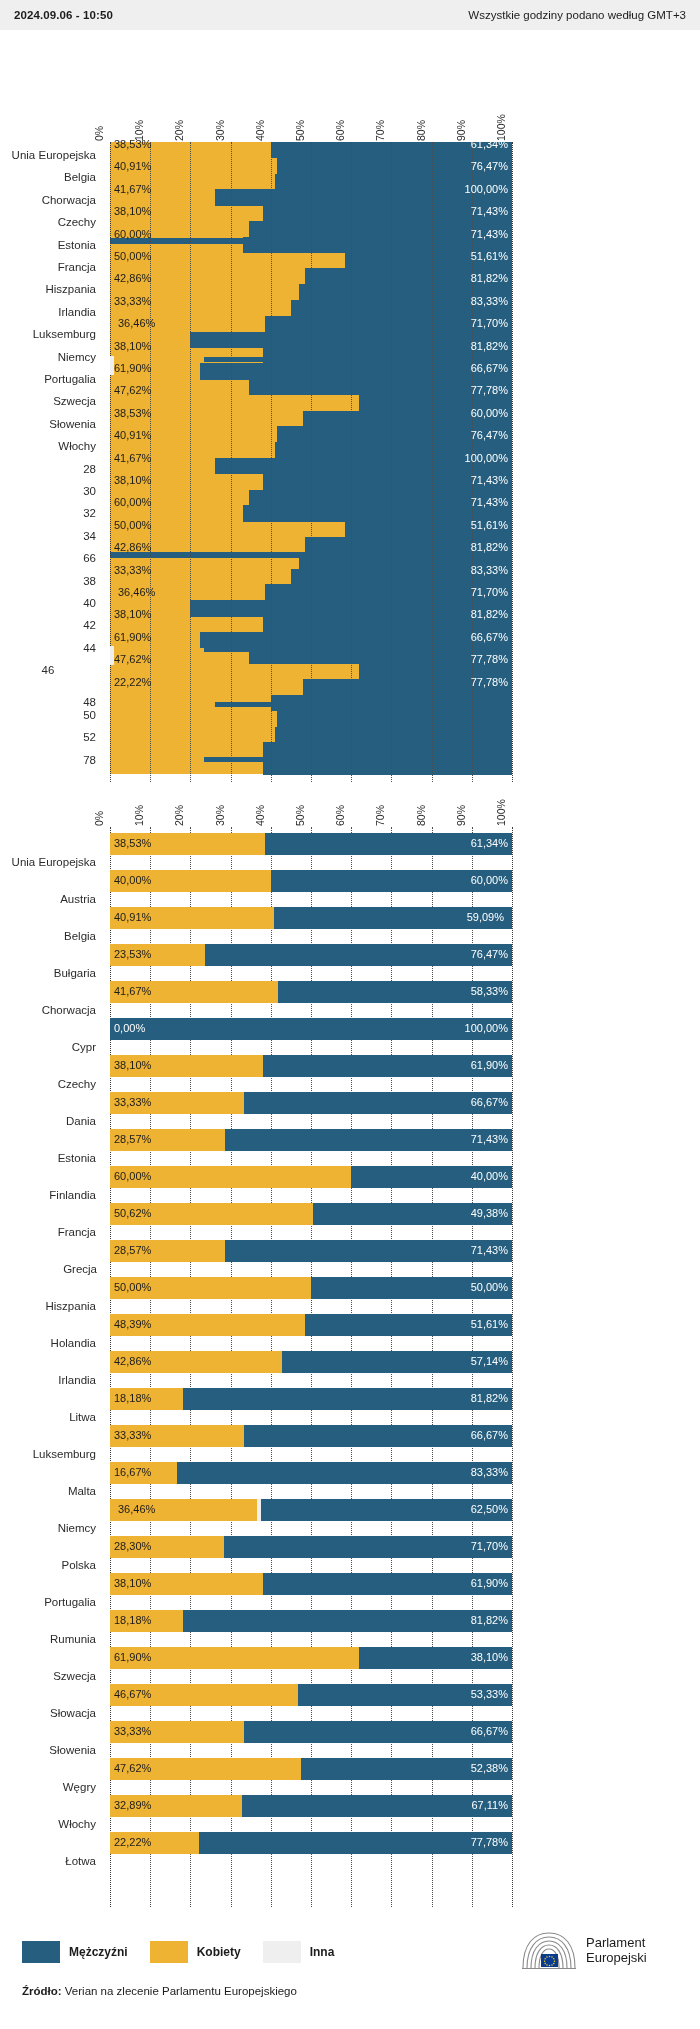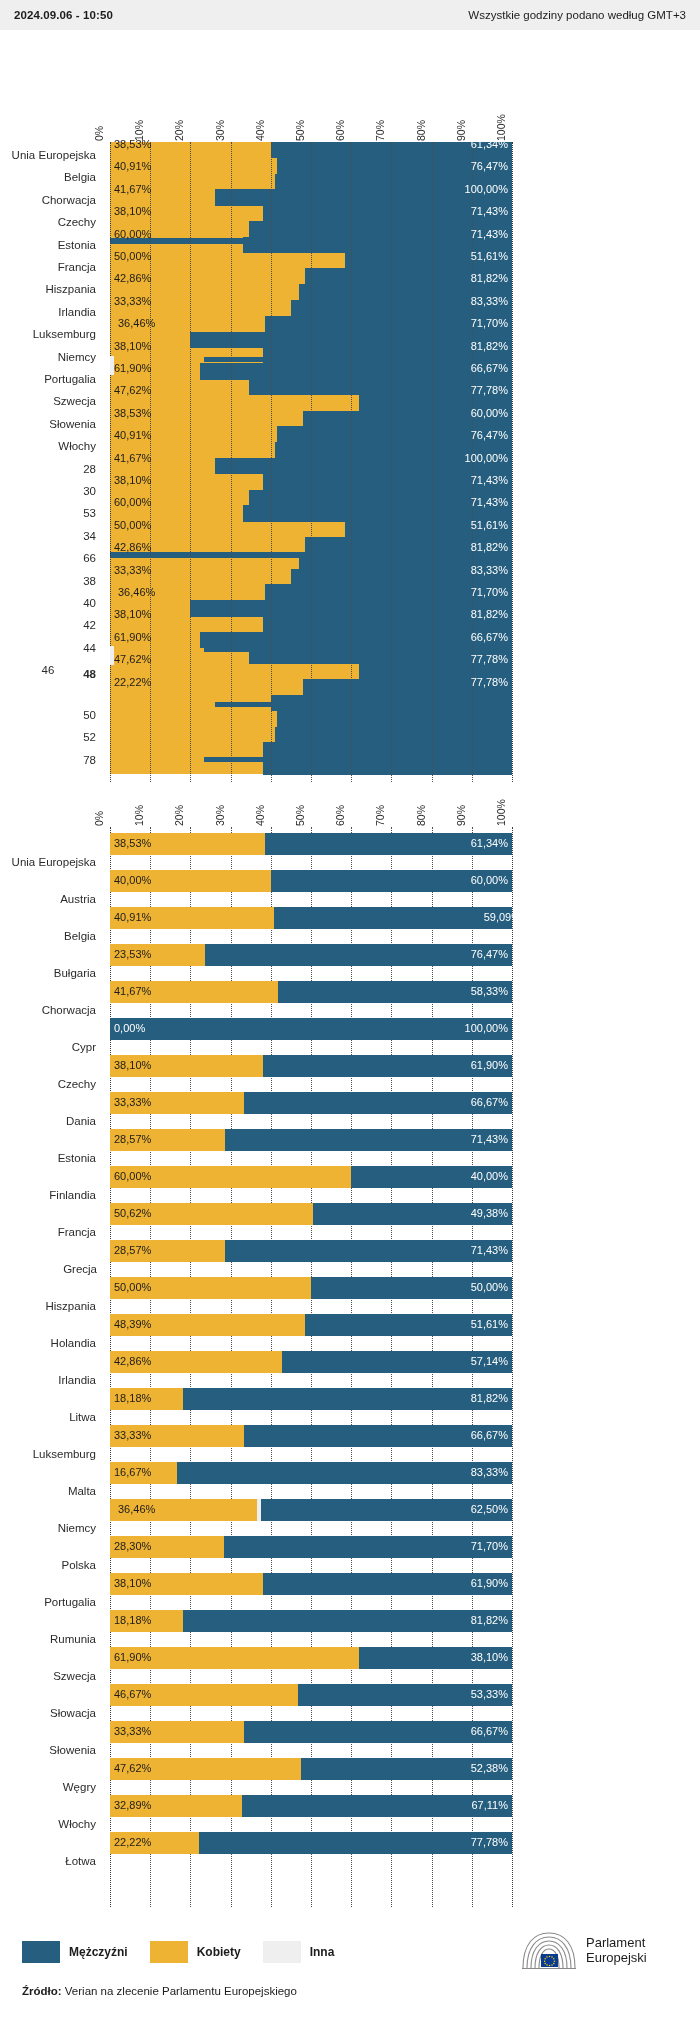--- a/index.html
+++ b/index.html
@@ -209,21 +209,21 @@
       <div class="vallabel right" style="right: 192px; top: 264.8px; text-align: right;">60,00%</div>
       <div class="rowlabel" style="left: 0px; width: 96px; top: 298.2px;">Włochy</div>
       <div class="vallabel left" style="left: 114px; top: 287.2px;">40,91%</div>
       <div class="vallabel right" style="right: 192px; top: 287.2px; text-align: right;">76,47%</div>
       <div class="rowlabel" style="left: 0px; width: 96px; top: 320.6px;">28</div>
       <div class="vallabel left" style="left: 114px; top: 309.6px;">41,67%</div>
       <div class="vallabel right" style="right: 192px; top: 309.6px; text-align: right;">100,00%</div>
       <div class="rowlabel" style="left: 0px; width: 96px; top: 343px;">30</div>
       <div class="vallabel left" style="left: 114px; top: 332px;">38,10%</div>
       <div class="vallabel right" style="right: 192px; top: 332px; text-align: right;">71,43%</div>
-      <div class="rowlabel" style="left: 0px; width: 96px; top: 365.4px;">53</div>
+      <div class="rowlabel" style="left: 0px; width: 96px; top: 365.4px;">32</div>
       <div class="vallabel left" style="left: 114px; top: 354.4px;">60,00%</div>
       <div class="vallabel right" style="right: 192px; top: 354.4px; text-align: right;">71,43%</div>
       <div class="rowlabel" style="left: 0px; width: 96px; top: 387.8px;">34</div>
       <div class="vallabel left" style="left: 114px; top: 376.8px;">50,00%</div>
       <div class="vallabel right" style="right: 192px; top: 376.8px; text-align: right;">51,61%</div>
       <div class="rowlabel" style="left: 0px; width: 96px; top: 410.2px;">66</div>
       <div class="vallabel left" style="left: 114px; top: 399.2px;">42,86%</div>
       <div class="vallabel right" style="right: 192px; top: 399.2px; text-align: right;">81,82%</div>
       <div class="rowlabel" style="left: 0px; width: 96px; top: 432.6px;">38</div>
       <div class="vallabel left" style="left: 114px; top: 421.6px;">33,33%</div>
@@ -233,21 +233,21 @@
       <div class="vallabel right" style="right: 192px; top: 444px; text-align: right;">71,70%</div>
       <div class="rowlabel" style="left: 0px; width: 96px; top: 477.4px;">42</div>
       <div class="vallabel left" style="left: 114px; top: 466.4px;">38,10%</div>
       <div class="vallabel right" style="right: 192px; top: 466.4px; text-align: right;">81,82%</div>
       <div class="rowlabel" style="left: 0px; width: 96px; top: 499.8px;">44</div>
       <div class="vallabel left" style="left: 114px; top: 488.8px;">61,90%</div>
       <div class="vallabel right" style="right: 192px; top: 488.8px; text-align: right;">66,67%</div>
       <div class="rowlabel" style="left: 0px; width: 96px; top: 522.2px; text-align: center;">46</div>
       <div class="vallabel left" style="left: 114px; top: 511.2px;">47,62%</div>
       <div class="vallabel right" style="right: 192px; top: 511.2px; text-align: right;">77,78%</div>
-      <div class="rowlabel" style="left: 0px; width: 96px; top: 526px; font-weight: bold;">48</div>
+      <div class="rowlabel" style="left: 0px; width: 96px; top: 554px;">48</div>
       <div class="vallabel left" style="left: 114px; top: 533.6px;">22,22%</div>
       <div class="vallabel right" style="right: 192px; top: 533.6px; text-align: right;">77,78%</div>
       <div class="rowlabel" style="left: 0px; width: 96px; top: 567px;">50</div>
       <div class="rowlabel" style="left: 0px; width: 96px; top: 589.4px;">52</div>
       <div class="rowlabel" style="left: 0px; width: 96px; top: 611.8px;">78</div>
     </div>
 </div>
 
 <div class="chart" id="chart2" style="position:absolute; left:0; top:793px; width:700px; height:1115px;">
   <div class="axis" id="ax2" style="position:absolute; left:0; top:0; width:700px;">
@@ -289,21 +289,21 @@
         <div class="seg m" style="left: 160.8px; width: 241.2px;"></div>
       </div>
       <div class="vallabel left" style="left: 114px; top: 47px;">40,00%</div>
       <div class="vallabel right" style="right: 192px; top: 47px; text-align: right;">60,00%</div>
       <div class="rowlabel" style="left: 0px; width: 96px; top: 103px;">Belgia</div>
       <div class="bar" style="left: 110px; top: 80px; width: 402px; height: 22px;">
         <div class="seg k" style="left: 0px; width: 164.458px;"></div>
         <div class="seg m" style="left: 164.458px; width: 237.542px;"></div>
       </div>
       <div class="vallabel left" style="left: 114px; top: 84px;">40,91%</div>
-      <div class="vallabel right" style="right: 179px; top: 84px; text-align: center; padding-left: 20px;">59,09%</div>
+      <div class="vallabel right" style="right: 196px; top: 84px; text-align: center; padding-left: 20px;">59,09%</div>
       <div class="rowlabel" style="left: 0px; width: 96px; top: 140px;">Bułgaria</div>
       <div class="bar" style="left: 110px; top: 117px; width: 402px; height: 22px;">
         <div class="seg k" style="left: 0px; width: 94.5906px;"></div>
         <div class="seg m" style="left: 94.5906px; width: 307.409px;"></div>
       </div>
       <div class="vallabel left" style="left: 114px; top: 121px;">23,53%</div>
       <div class="vallabel right" style="right: 192px; top: 121px; text-align: right;">76,47%</div>
       <div class="rowlabel" style="left: 0px; width: 96px; top: 177px;">Chorwacja</div>
       <div class="bar" style="left: 110px; top: 154px; width: 402px; height: 22px;">
         <div class="seg k" style="left: 0px; width: 167.513px;"></div>

